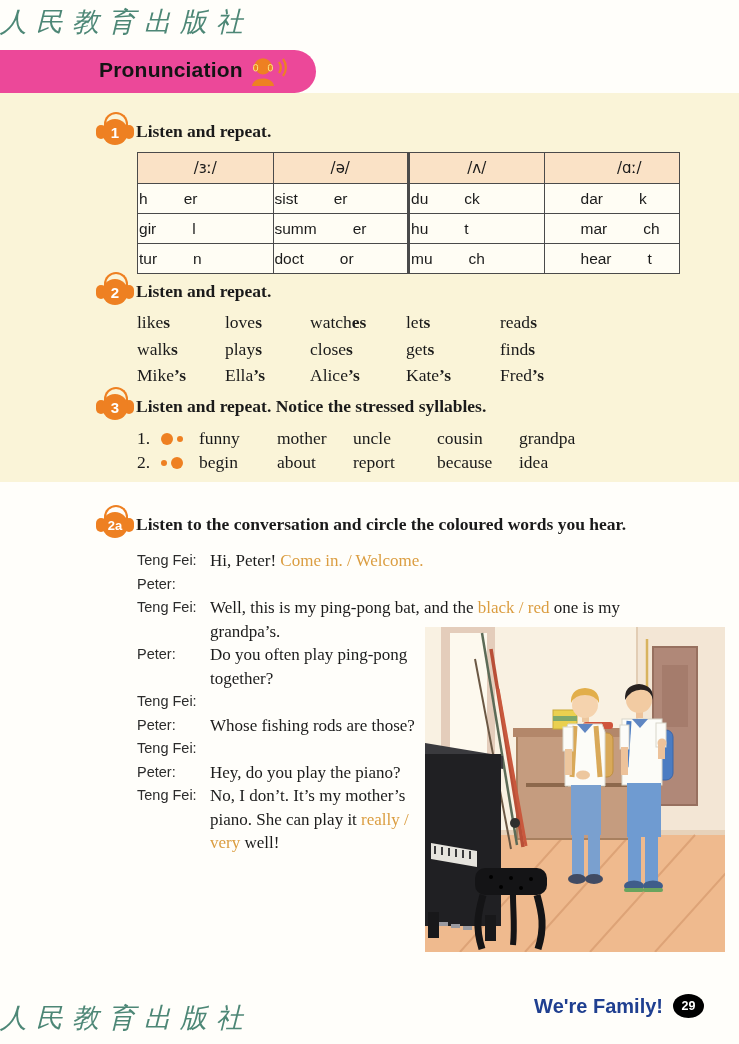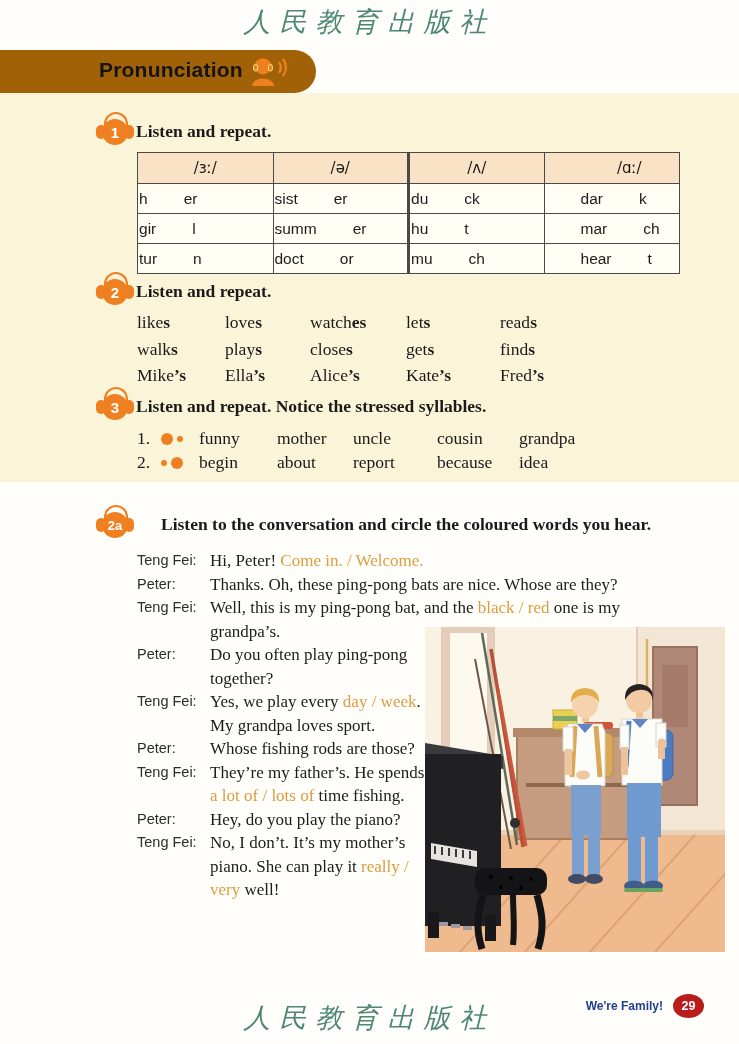--- a/index.html
+++ b/index.html
@@ -4,30 +4,30 @@
 <style>
   html,body{margin:0;padding:0;}
   body{
     width:739px;height:1044px;position:relative;overflow:hidden;
     background:#fffefa;
     font-family:"Liberation Serif", serif;
     -webkit-font-smoothing:antialiased;
   }
   
   .logo{
-    position:absolute;left:0;width:739px;text-align:center;
+    position:absolute;left:0;width:739px;text-align:left;
     color:#3e7d6b;font-family:"DejaVu Serif", serif;font-style:italic;
     font-size:27px;letter-spacing:9px;opacity:.92;
   }
   .logo.top{top:4px;}
   .logo.bottom{top:1000px;}
   
   .banner{
     position:absolute;top:50px;left:0;width:316px;height:43px;
-    background:#a16207;border-radius:0 22px 22px 0;
+    background:#ec4899;border-radius:0 22px 22px 0;
   }
   .banner-title{
     position:absolute;left:99px;top:8px;
     font-family:"Liberation Sans", sans-serif;font-weight:800;
     font-size:21px;color:#141414;letter-spacing:.2px;
   }
   .headset-icon{position:absolute;left:248px;top:5px;}
   
   .yellow-block{
     position:absolute;top:93px;left:0;width:739px;height:389px;
@@ -106,24 +106,24 @@
   .drow.narrow .utt{max-width:219px;}
   .coloured{color:#db9d40;}
   
   .illustration{position:absolute;left:425px;top:627px;width:300px;height:325px;}
   
   .footer{
     position:absolute;top:994px;right:35px;display:flex;align-items:center;gap:10px;
   }
   .unit-title{
     font-family:"Liberation Sans", sans-serif;font-weight:bold;
-    font-size:12px;color:#1f3f90;
+    font-size:20px;color:#1f3f90;
   }
   .page-badge{
-    width:31px;height:24px;border-radius:50%;background:#b91c1c;color:#fff;
+    width:31px;height:24px;border-radius:50%;background:#000000;color:#fff;
     display:flex;align-items:center;justify-content:center;
     font-family:"Liberation Sans", sans-serif;font-weight:bold;font-size:12.5px;
   }
 </style>
 </head>
 <body>
 
 <div class="logo top">人民教育出版社</div>
 
 <div class="banner">
@@ -240,50 +240,47 @@
       </span>
     </div>
   </div>
 
 <div class="badge" style="left:96px;top:505px;">
   <span class="band"></span>
   <span class="ear l"></span>
   <span class="ear r"></span>
   <span class="circle small-label">2a</span>
 </div>
-<div class="ex-title" style="left:136px;top:514px;margin-left:25px;">Listen to the conversation and circle the coloured words you hear.</div>
+<div class="ex-title" style="left:136px;top:514px;">Listen to the conversation and circle the coloured words you hear.</div>
 
 <div class="dialogue">
     <div class="drow">
       <span class="speaker">Teng Fei:</span>
       <div class="utt"><span>Hi, Peter! </span><span class="coloured">Come in. / Welcome.</span></div>
     </div>
     <div class="drow">
       <span class="speaker">Peter:</span>
-      <div class="utt"><span>Thanks. Oh, these ping-pong bats are nice. Whose are they?</span></div>
     </div>
     <div class="drow">
       <span class="speaker">Teng Fei:</span>
       <div class="utt"><span>Well, this is my ping-pong bat, and the </span><span class="coloured">black / red</span><span> one is my grandpa’s.</span></div>
     </div>
     <div class="drow narrow">
       <span class="speaker">Peter:</span>
       <div class="utt"><span>Do you often play ping-pong together?</span></div>
     </div>
     <div class="drow narrow">
       <span class="speaker">Teng Fei:</span>
-      <div class="utt"><span>Yes, we play every </span><span class="coloured">day / week</span><span>. My grandpa loves sport.</span></div>
     </div>
     <div class="drow narrow">
       <span class="speaker">Peter:</span>
       <div class="utt"><span>Whose fishing rods are those?</span></div>
     </div>
     <div class="drow narrow">
       <span class="speaker">Teng Fei:</span>
-      <div class="utt"><span>They’re my father’s. He spends </span><span class="coloured">a lot of / lots of</span><span> time fishing.</span></div>
     </div>
     <div class="drow narrow">
       <span class="speaker">Peter:</span>
       <div class="utt"><span>Hey, do you play the piano?</span></div>
     </div>
     <div class="drow narrow">
       <span class="speaker">Teng Fei:</span>
       <div class="utt"><span>No, I don’t. It’s my mother’s piano. She can play it </span><span class="coloured">really / very</span><span> well!</span></div>
     </div>
   </div>

